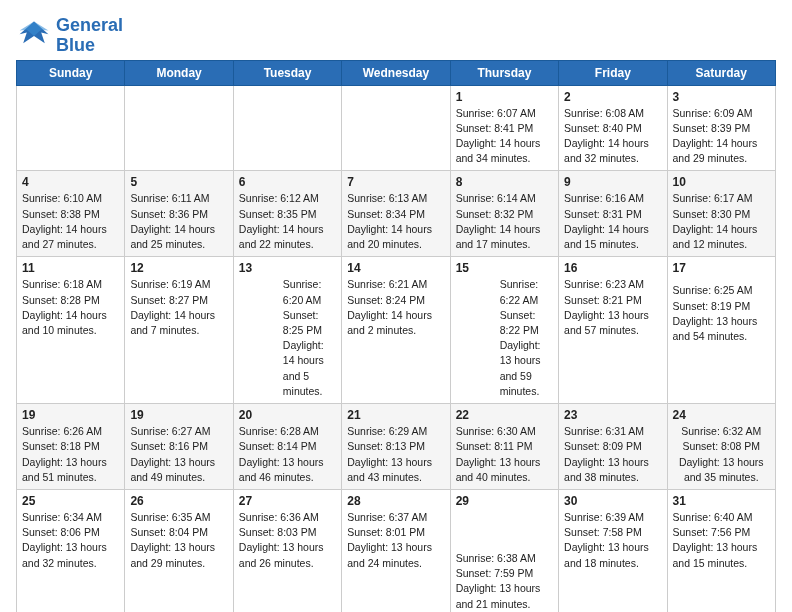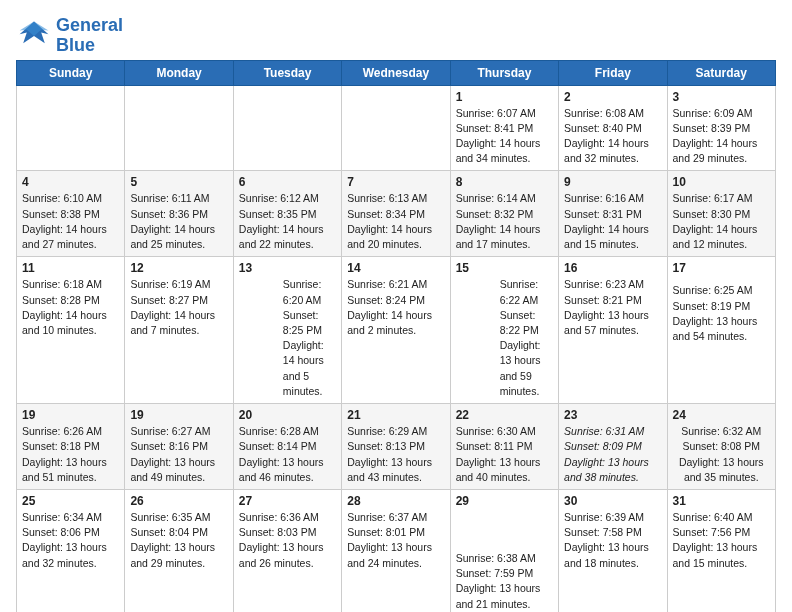--- a/index.html
+++ b/index.html
@@ -282,21 +282,21 @@
         </td>
         <td>
           <span class="day-num">22</span>
           <div class="day-info" style="white-space: pre-line;">Sunrise: 6:30 AM
 Sunset: 8:11 PM
 Daylight: 13 hours
 and 40 minutes.</div>
         </td>
         <td>
           <span class="day-num">23</span>
-          <div class="day-info" style="white-space: pre-line; font-style: italic;">Sunrise: 6:31 AM
+          <div class="day-info" style="white-space: pre-line;">Sunrise: 6:31 AM
 Sunset: 8:09 PM
 Daylight: 13 hours
 and 38 minutes.</div>
         </td>
         <td>
           <span class="day-num">24</span>
           <div class="day-info" style="white-space: pre-line; text-align: center;">Sunrise: 6:32 AM
 Sunset: 8:08 PM
 Daylight: 13 hours
 and 35 minutes.</div>

